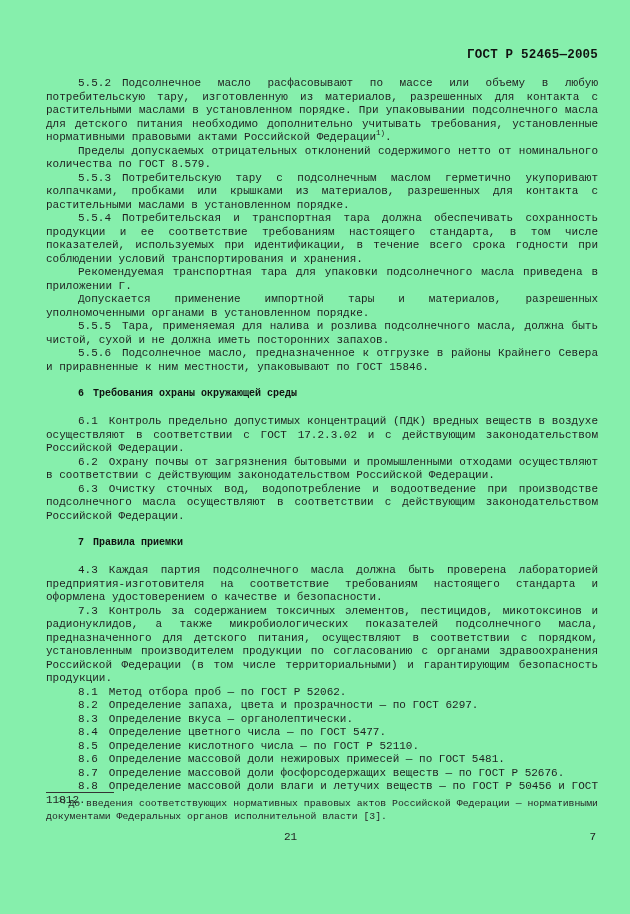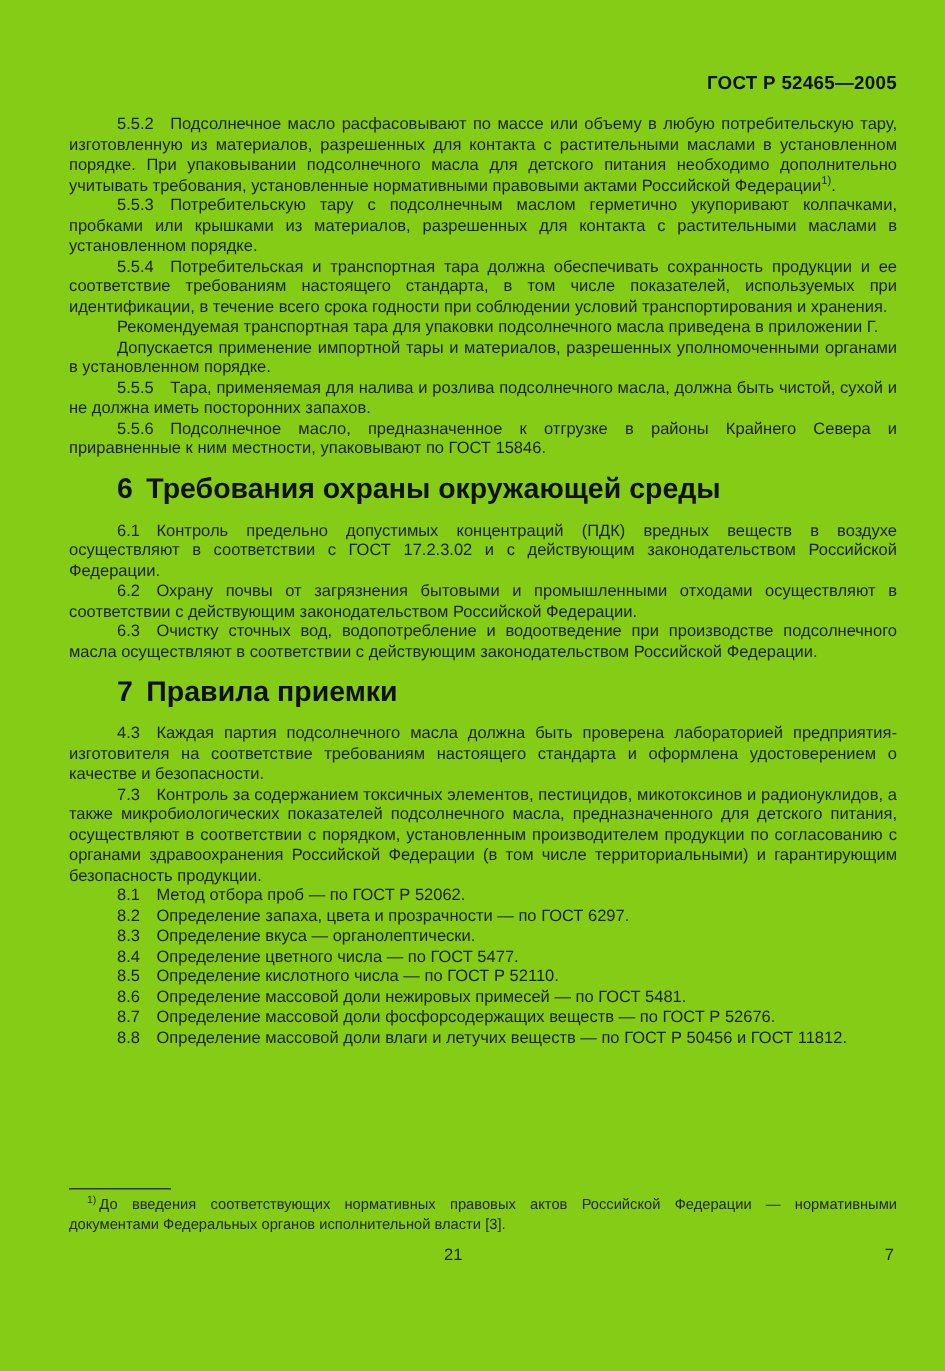--- a/index.html
+++ b/index.html
@@ -1,21 +1,21 @@
 <!DOCTYPE html>
 <html lang="ru"><head>
 <meta charset="utf-8">
 <style>
   html, body { margin: 0; padding: 0; background: #ffffff; }
   .page {
     position: relative;
     width: 630px;
     height: 914px;
-    background: #84cc16;
-    font-family: Liberation Sans, sans-serif;
+    background: #86efac;
+    font-family: Liberation Mono, monospace;
     color: #1f1f1f;
     overflow: hidden;
   }
   .content {
     position: absolute;
     left: 46px;
     top: 48px;
     width: 552px;
   }
   .doc-header {
@@ -29,21 +29,21 @@
   }
   p.body {
     margin: 0;
     font-size: 11px;
     line-height: 13.5px;
     text-align: justify;
     text-indent: 32px;
     hyphens: auto;
   }
   h2.sec {
-    font-size: 19px;
+    font-size: 10px;
     line-height: 17px;
     font-weight: 700;
     color: #111;
     margin: 11px 0 13px 0;
     text-indent: 32px;
   }
   h2.sec .hnum { margin-right: 9px; }
   sup.fnref {
     font-size: 7.5px;
     line-height: 0;
@@ -72,34 +72,35 @@
   p.footnote sup.fnref { font-size: 7px; margin-right: 2px; }
   .page-numbers {
     position: absolute;
     left: 46px;
     top: 831px;
     width: 552px;
     height: 14px;
     font-size: 11px;
     color: #222;
   }
-  .pn-center { position: absolute; left: 250px; }
+  .pn-center { position: absolute; left: 238px; }
   .pn-right  { position: absolute; right: 2px; }
 </style>
 </head>
 <body>
 
 <div class="page">
 
   <div class="content">
 
     <div class="doc-header">ГОСТ Р 52465—2005</div>
 
     <p class="body"><span>5.5.2 Подсолнечное масло расфасовывают по массе или объему в любую потребительскую тару, изготовленную из материалов, разрешенных для контакта с растительными маслами в установленном порядке. При упаковывании подсолнечного масла для детского питания необходимо дополнительно учитывать требования, установленные нормативными правовыми актами Российской Федерации</span><sup class="fnref">1)</sup><span>.</span></p>
 
+    <p class="body">Пределы допускаемых отрицательных отклонений содержимого нетто от номинального количества по ГОСТ 8.579.</p>
     <p class="body">5.5.3 Потребительскую тару с подсолнечным маслом герметично укупоривают колпачками, пробками или крышками из материалов, разрешенных для контакта с растительными маслами в установленном порядке.</p>
     <p class="body">5.5.4 Потребительская и транспортная тара должна обеспечивать сохранность продукции и ее соответствие требованиям настоящего стандарта, в том числе показателей, используемых при идентификации, в течение всего срока годности при соблюдении условий транспортирования и хранения.</p>
     <p class="body">Рекомендуемая транспортная тара для упаковки подсолнечного масла приведена в приложении Г.</p>
     <p class="body">Допускается применение импортной тары и материалов, разрешенных уполномоченными органами в установленном порядке.</p>
     <p class="body">5.5.5 Тара, применяемая для налива и розлива подсолнечного масла, должна быть чистой, сухой и не должна иметь посторонних запахов.</p>
     <p class="body">5.5.6 Подсолнечное масло, предназначенное к отгрузке в районы Крайнего Севера и приравненные к ним местности, упаковывают по ГОСТ 15846.</p>
 
     <h2 class="sec"><span class="hnum">6</span><span>Требования охраны окружающей среды</span></h2>
 
     <p class="body">6.1 Контроль предельно допустимых концентраций (ПДК) вредных веществ в воздухе осуществляют в соответствии с ГОСТ 17.2.3.02 и с действующим законодательством Российской Федерации.</p>

